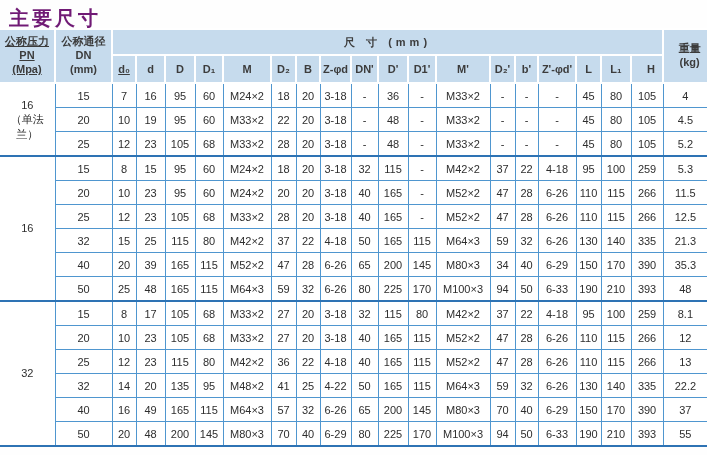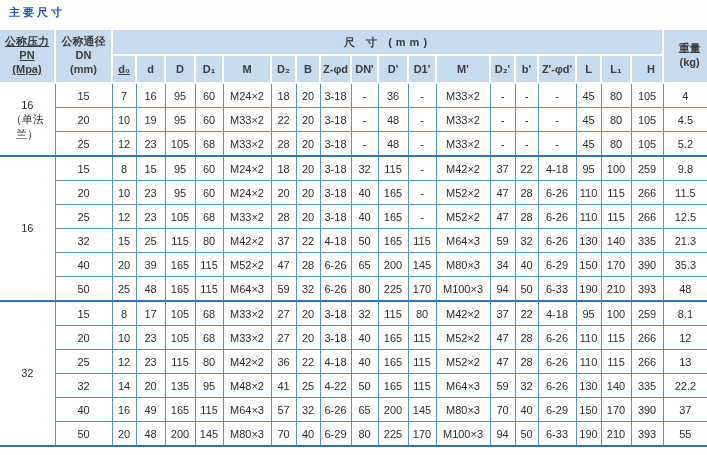--- a/index.html
+++ b/index.html
@@ -3,21 +3,21 @@
 <meta charset="utf-8">
 <style>
   html,body { margin:0; padding:0; }
   body {
     width:707px; height:455px; overflow:hidden;
     background:#fefefe;
     font-family:"Liberation Sans","DejaVu Sans",sans-serif;
     color:#333;
   }
   .page-title {
-    color:#1d4ed8; font-weight:bold; font-size:11px;
+    color:#701a75; font-weight:bold; font-size:20px;
     padding:5px 0 4px 9px; letter-spacing:3px; height:19px;
   }
   table.size-table {
     border-collapse:collapse; table-layout:fixed; width:707px;
     font-size:11px; border-bottom:2px solid #2e73b4;
   }
   th,td { text-align:center; vertical-align:middle; padding:0; overflow:hidden; }
   thead th {
     background:#c6dbed; border:2px solid #ffffff;
     font-weight:bold; color:#3c3c3c; font-size:11px;
@@ -183,21 +183,21 @@
         <td>32</td>
         <td>115</td>
         <td>-</td>
         <td>M42×2</td>
         <td>37</td>
         <td>22</td>
         <td>4-18</td>
         <td>95</td>
         <td>100</td>
         <td>259</td>
-        <td>9.8</td>
+        <td>5.3</td>
       </tr>
       <tr>
         <td>20</td>
         <td>10</td>
         <td>23</td>
         <td>95</td>
         <td>60</td>
         <td>M24×2</td>
         <td>20</td>
         <td>20</td>

